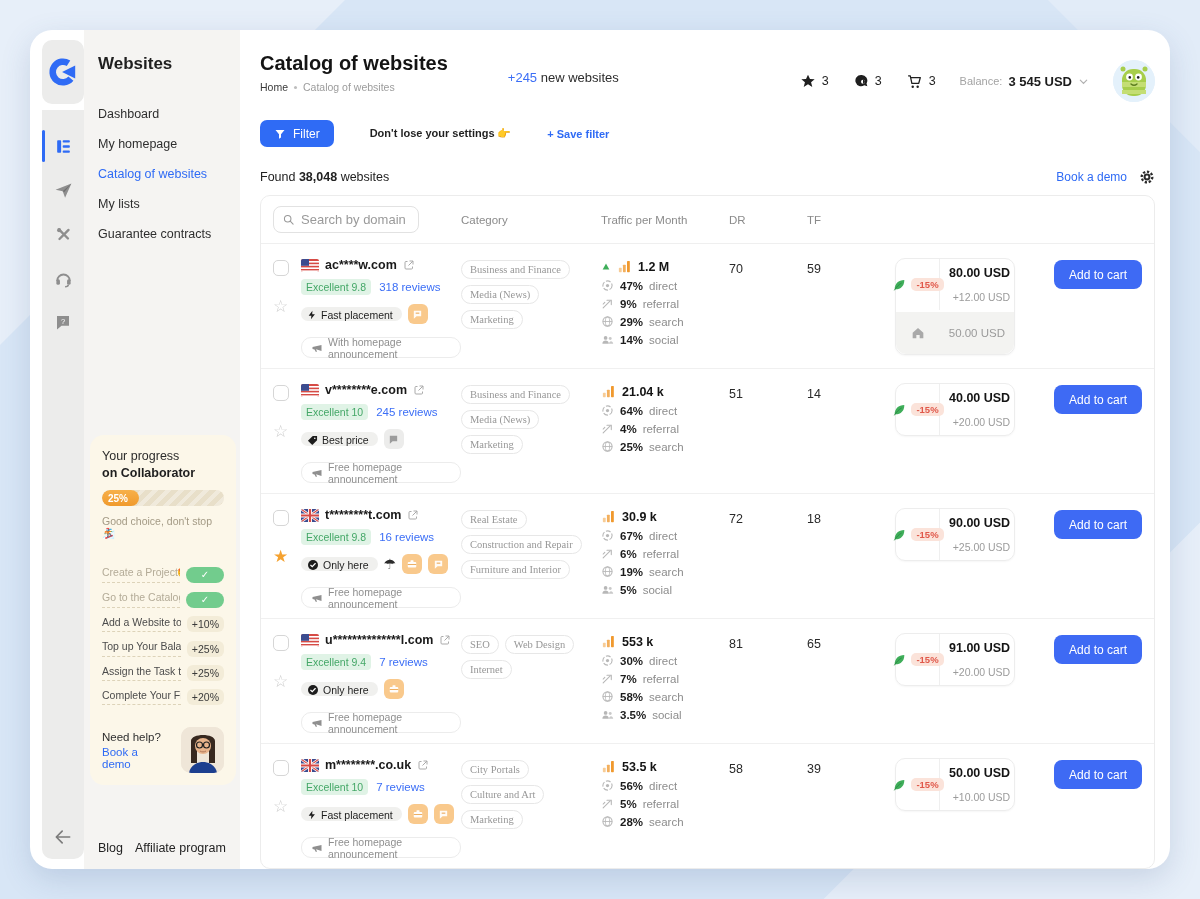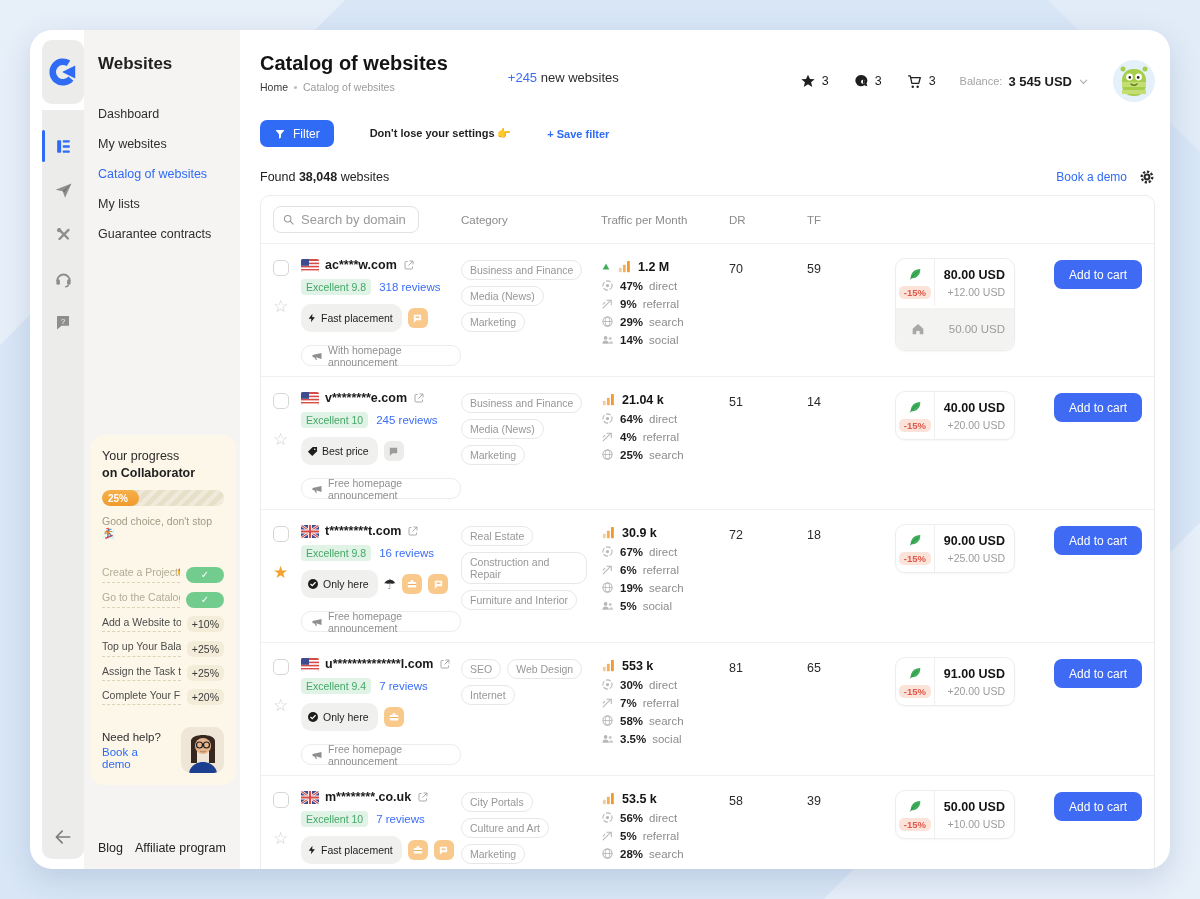--- a/index.html
+++ b/index.html
@@ -114,49 +114,49 @@
   .checkbox { width:16px; height:16px; border:1.5px solid #d6d6d6; border-radius:5px; cursor:pointer; background:#fff; }
   .fav-star { font-size:17px; color:#cfcfcf; cursor:pointer; line-height:1; }
   .fav-star.on { color:#f5a230; }
 
   .site-line1 { display:flex; align-items:center; gap:6px; }
   .domain { font-size:12.5px; font-weight:bold; color:#1a1a1a; cursor:pointer; }
   .site-line2 { display:flex; align-items:center; gap:8px; margin-top:7px; }
   .rating { background:#e0f3e6; color:#44a767; font-size:10.5px; border-radius:4px; padding:2px 5px; }
   .reviews { color:#3b6ef6; font-size:11.5px; text-decoration:none; cursor:pointer; }
   .site-line3 { display:flex; align-items:center; gap:6px; margin-top:9px; }
-  .badge-pill { background:#f0f0ee; border-radius:10px; height:28px; padding:0 9px 0 6px; display:flex;
-     align-items:center; gap:4px; font-size:10.5px; color:#1e1e1e; }
+  .badge-pill { background:#f0f0ee; border-radius:10px; height:14px; padding:0 9px 0 6px; display:flex;
+     align-items:flex-end; gap:4px; font-size:10.5px; color:#1e1e1e; }
   .icon-sq { width:20px; height:20px; border-radius:6px; display:flex; align-items:center; justify-content:center; }
   .icon-sq.orange { background:#f9c98c; }
   .icon-sq.gray { background:#ececeb; }
   .glyph-umbrella { font-size:14px; color:#2b2b2b; line-height:1; }
   .site-line4 { margin-top:13px; }
   .announce { display:inline-flex; align-items:center; gap:5px; border:1px solid #ececec; border-radius:10px;
      height:21px; padding:0 9px; font-size:10.5px; color:#8f8f8f; }
 
-  .cell-cats { display:flex; flex-wrap:wrap; gap:6px; padding-right:14px; padding-top:2px; }
+  .cell-cats { display:flex; flex-wrap:wrap; gap:6px; padding-right:14px; padding-top:2px;font-family:Liberation Serif, serif; }
   .cat-pill { border:1px solid #e7e7e7; border-radius:10px; padding:3px 8px; font-size:10.5px; color:#979797; }
 
   .cell-traffic { padding-top:1px; }
   .tr-line1 { display:flex; align-items:center; gap:6px; }
   .tr-value { font-size:12.5px; font-weight:bold; color:#141414; }
   .tr-item { display:flex; align-items:center; gap:6px; margin-top:5px; font-size:11.5px; color:#8d8d8d; }
   .tr-item b { color:#1d1d1d; }
 
   .cell-num { font-size:12.5px; color:#2a2a2a; padding-top:4px; }
 
   .price-card { width:120px; border:1px solid #ededed; border-radius:10px; box-shadow:0 1px 2px rgba(0,0,0,.04); }
   .price-main { display:flex; }
-  .p-left { width:44px; border-right:1px solid #efefef; display:flex; flex-direction:column; align-items:center;
+  .p-left { width:44px; border-right:1px solid #efefef; display:flex; align-items:center;
      justify-content:center; gap:4px; padding:7px 0; }
   .disc-chip { background:#fbe3da; color:#e0584a; font-size:9.5px; font-weight:bold; border-radius:5px; padding:1px 5px; }
   .p-right { flex:1; display:flex; flex-direction:column; align-items:flex-end; justify-content:center; padding:7px 9px; }
   .p-main { font-size:12.5px; font-weight:bold; color:#141414; white-space:nowrap; }
-  .p-extra { font-size:10.5px; color:#9b9b9b; margin-top:4px; white-space:nowrap; }
+  .p-extra { font-size:10.5px; color:#9b9b9b; margin-top:11px; white-space:nowrap; }
   .price-sub { display:flex; align-items:center; background:#f3f3f1; border-radius:0 0 10px 10px; height:42px; margin-top:2px;}
   .ps-icon { width:44px; display:flex; align-items:center; justify-content:center; }
   .ps-val { flex:1; text-align:right; padding-right:9px; font-size:11.5px; color:#9b9b9b; }
 
   .cell-action { display:flex; justify-content:flex-end; padding-top:2px; }
   .add-cart { background:#3e6af4; color:#fff; border:none; border-radius:8px; height:29px; padding:0 15px;
      font-size:12px; cursor:pointer; font-family:inherit; }
 </style>
 </head>
 <body>
@@ -216,21 +216,21 @@
           <path d="M20 12H5 M11 5l-7 7 7 7" fill="none" stroke="#7c7c7c" stroke-width="2" stroke-linecap="round" stroke-linejoin="round"></path>
         </svg>
       </div>
     </div>
   </div>
 
   <div class="sidebar">
     <div class="side-title">Websites</div>
     <nav class="side-nav" id="side-nav">
         <div class="nav-item">Dashboard</div>
-        <div class="nav-item">My websites</div>
+        <div class="nav-item">My homepage</div>
         <div class="nav-item active">Catalog of websites</div>
         <div class="nav-item">My lists</div>
         <div class="nav-item">Guarantee contracts</div>
       </nav>
     <div class="side-flex"></div>
     <div class="progress-card">
       <div class="pc-t1">Your progress</div>
       <div class="pc-t2">on Collaborator</div>
       <div class="pc-bar">
         <div class="pc-fill">25%</div>

